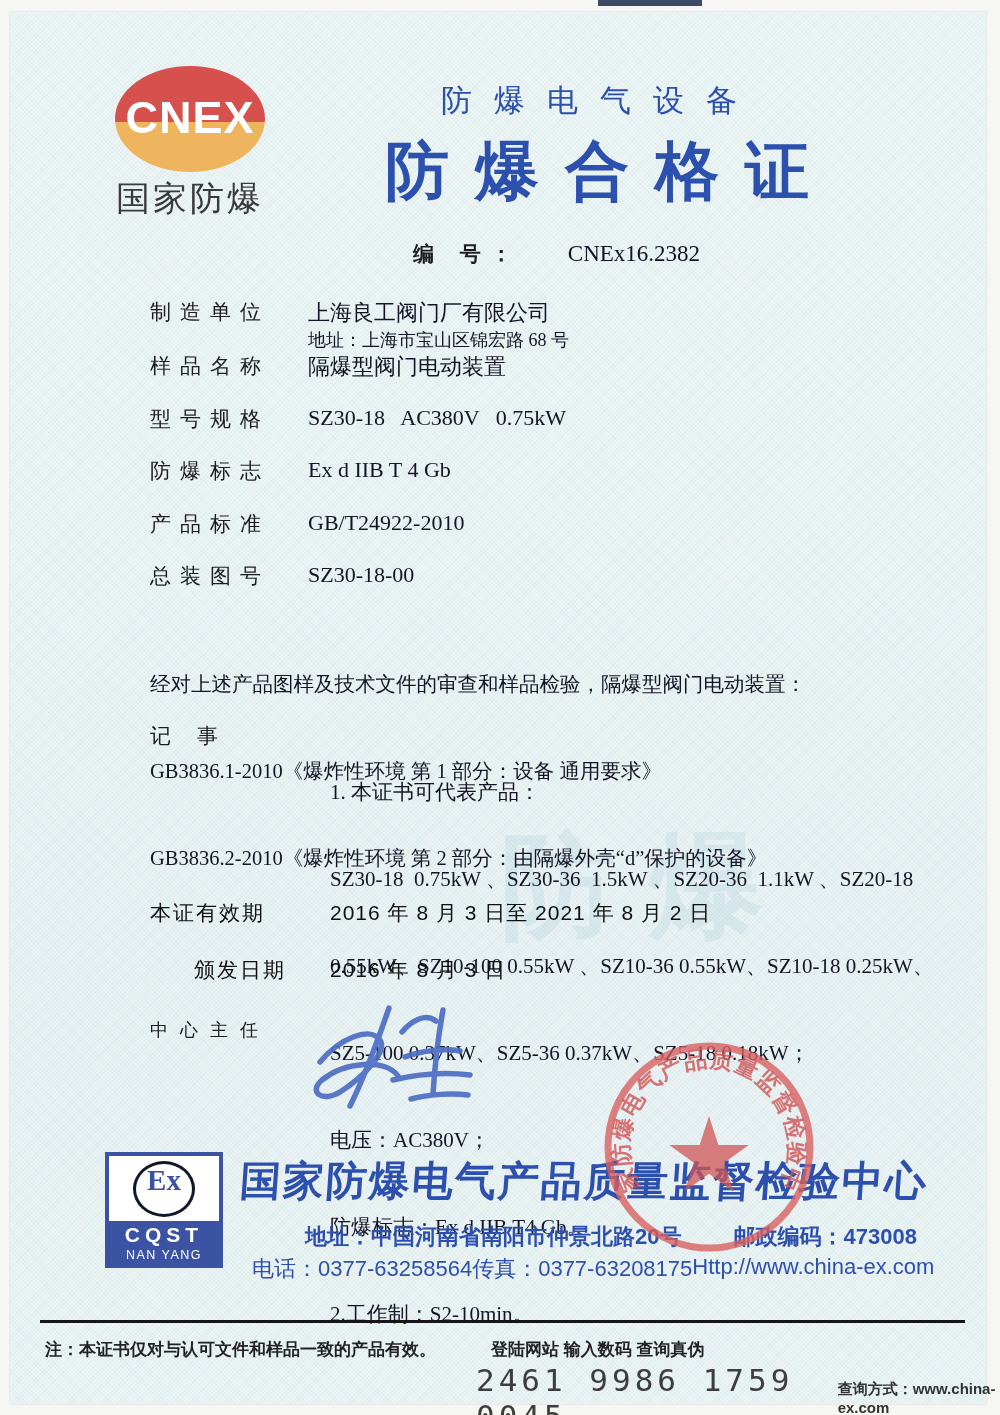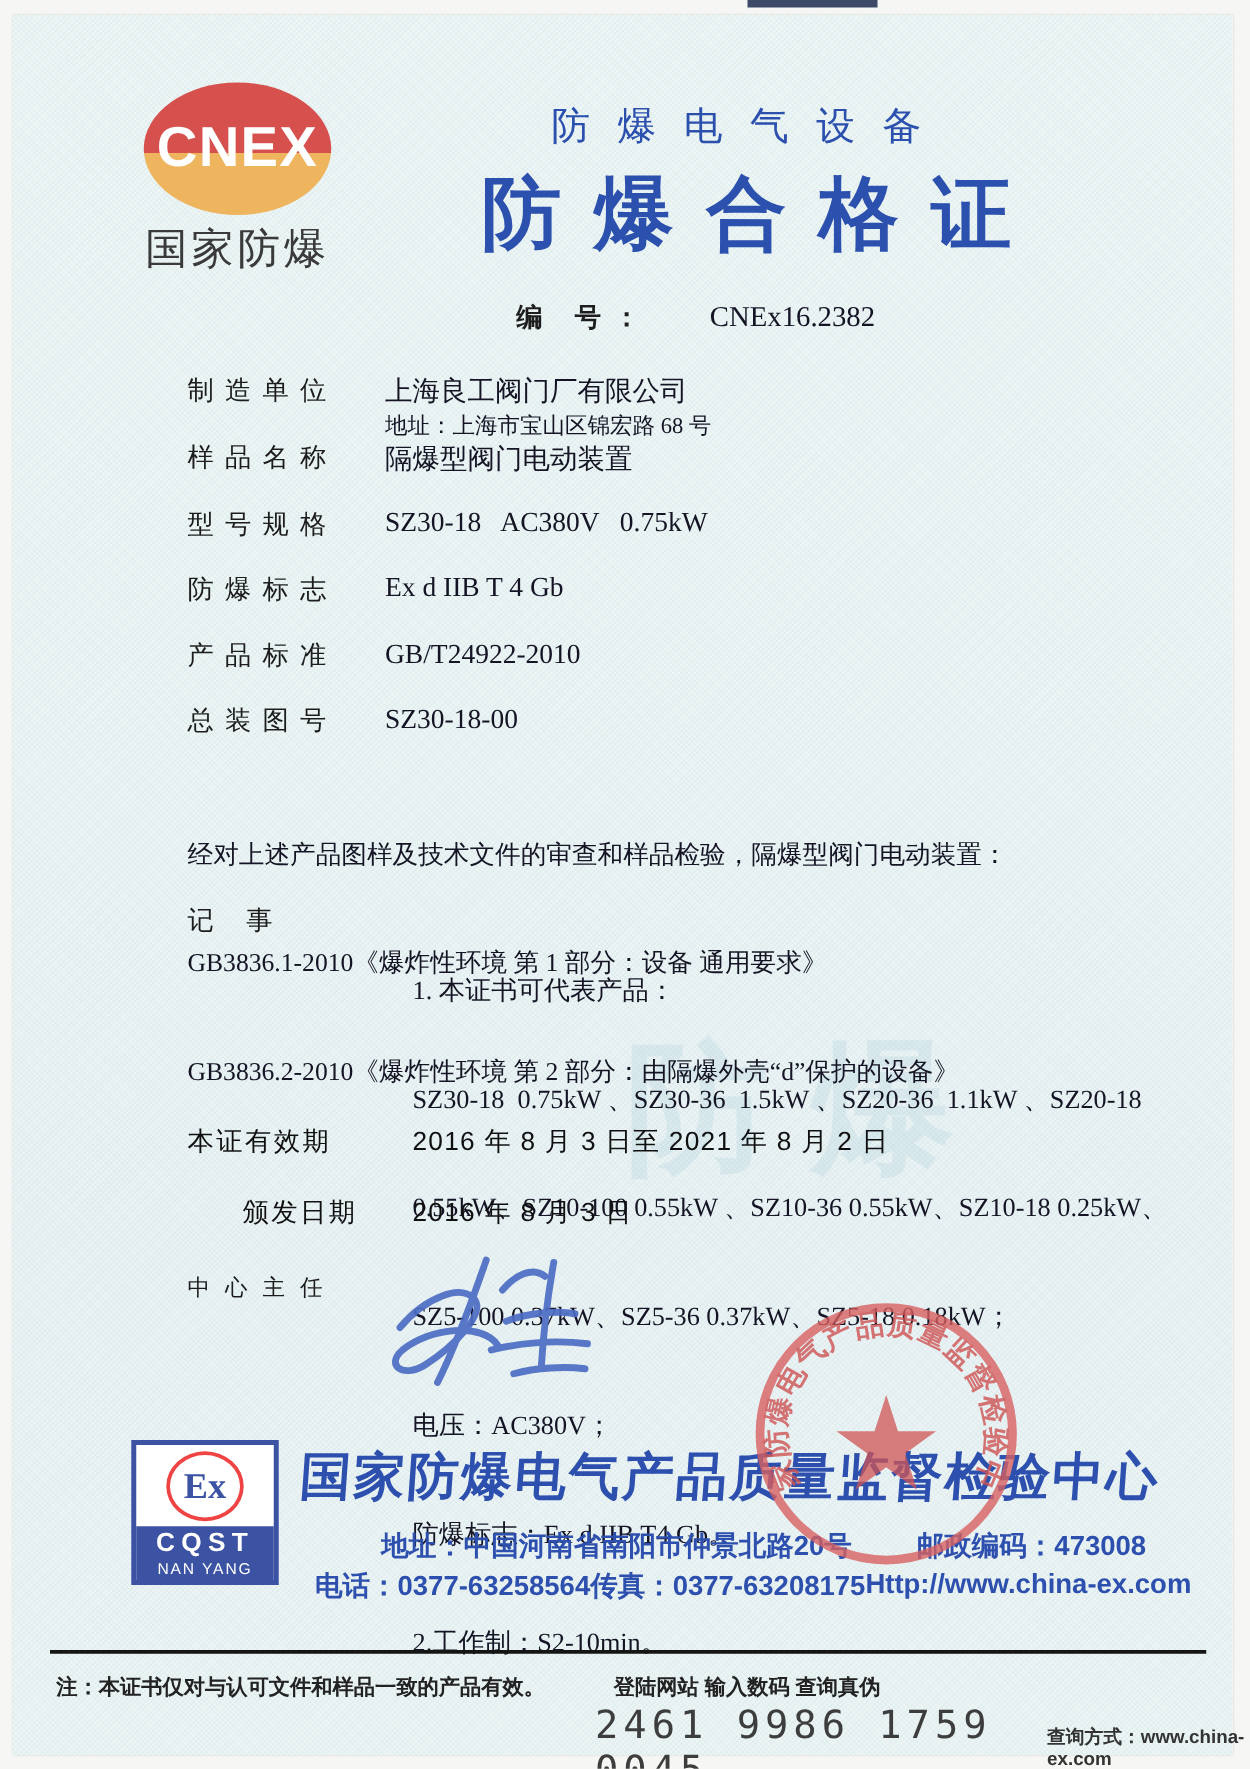--- a/index.html
+++ b/index.html
@@ -64,40 +64,40 @@
   .director{left:150px;top:1018px;font-size:18px;color:#1c1c1c;letter-spacing:12px;z-index:2;}
   .signature{left:292px;top:1000px;z-index:3;}
   
   .stamp{left:598px;top:1036px;z-index:5;opacity:0.88;}
   
   .ex-box{
     left:105px;top:1152px;width:110px;height:108px;border:4px solid #3c53a4;
     background:#ffffff;z-index:2;display:flex;flex-direction:column;align-items:center;
   }
   .ex-circle{
-    margin-top:5px;width:56px;height:50px;border:3px solid #ef4444;border-radius:50%;
-    display:flex;align-items:center;justify-content:center;flex:none;
+    margin-top:5px;width:56px;height:50px;border:3px solid #0f172a;border-radius:50%;
+    display:flex;justify-content:center;flex:none;
   }
   .ex-circle span{color:#3c53a4;font-family:"Liberation Serif",serif;font-weight:bold;font-size:29px;}
   .ex-band{
     margin-top:4px;width:100%;flex:1;background:#3c53a4;color:#ffffff;
     display:flex;flex-direction:column;align-items:center;justify-content:center;
   }
   .ex-band .cqst{font-size:21px;letter-spacing:5px;font-weight:bold;}
   .ex-band .nanyang{font-size:12.5px;letter-spacing:1.5px;margin-top:1px;}
   
   .org-name{
     left:240px;top:1154px;width:710px;color:#2d4fae;z-index:2;
     font-family:"Liberation Serif",serif;font-weight:bold;font-size:41px;
     letter-spacing:2px;white-space:nowrap;transform:skewX(-4deg);
   }
   .org-line1{left:305px;top:1222px;display:flex;gap:52px;z-index:2;
     color:#2d4fae;font-size:22px;font-weight:bold;}
   .org-line2{left:252px;top:1254px;display:flex;z-index:2;
-    color:#2d4fae;font-size:22px;font-weight:bold;}
+    color:#2d4fae;font-size:22px;font-weight:normal;}
   
   .rule{left:40px;top:1320px;width:925px;height:3px;background:#151515;z-index:2;}
   .note-row{left:45px;top:1338px;display:flex;gap:55px;z-index:2;
     color:#222222;font-size:17px;font-weight:bold;}
   .code-row{left:476px;top:1362px;display:flex;gap:28px;align-items:center;z-index:2;}
   .code{font-family:"DejaVu Sans Mono",monospace;font-size:31px;letter-spacing:4px;color:#3d3d3d;}
   .query{font-size:15px;color:#333333;font-weight:bold;}
 </style>
 </head>
 <body>

